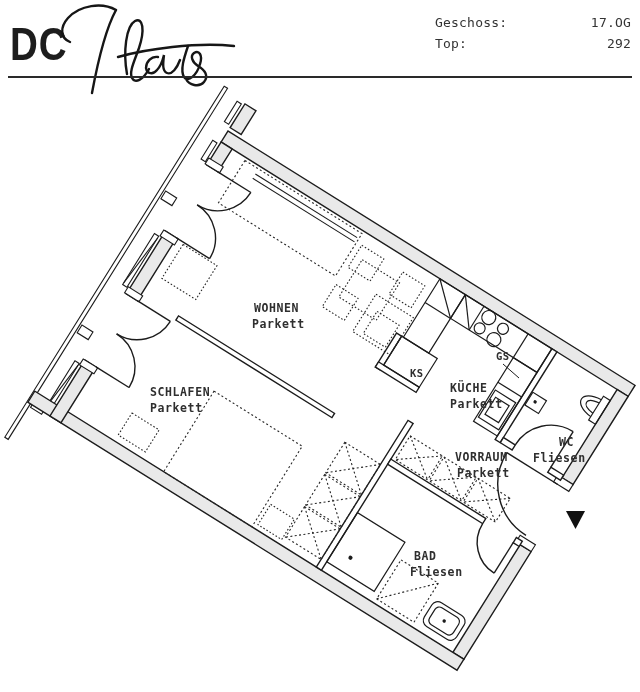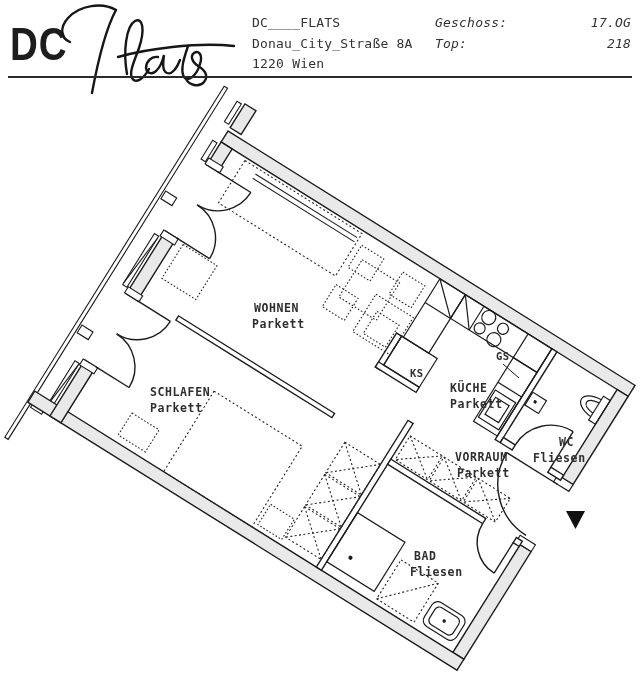--- a/index.html
+++ b/index.html
@@ -10,21 +10,21 @@
   #header{position:absolute;left:0;top:0;width:508px;height:100px;}
   #logo{position:absolute;left:10px;top:20px;font-family:"Liberation Sans",sans-serif;
         font-weight:700;font-size:47px;line-height:47px;color:#1d1d1d;
         transform:scaleX(.82);transform-origin:left top;letter-spacing:1px;}
   #sig{position:absolute;left:0;top:0;width:260px;height:100px;}
   #rule{position:absolute;left:8px;top:76px;width:624px;height:2px;background:#2a2a2a;}
   .addr{position:absolute;left:252px;top:13px;font-size:13px;line-height:20.5px;
         letter-spacing:.2px;color:#333;}
   .details{position:absolute;left:435px;top:13px;width:196px;font-size:13px;
         line-height:20.5px;letter-spacing:.2px;color:#333;}
-  .drow{display:flex;justify-content:space-between;font-style:italic;}
+  .drow{display:flex;justify-content:space-between;}
   
   #plansvg{position:absolute;left:0;top:0;}
   text.room{font-family:"DejaVu Sans Mono",monospace;font-size:11.5px;font-weight:600;
         letter-spacing:.6px;fill:#2f2f2f;}
   text.appl{font-family:"DejaVu Sans Mono",monospace;font-size:10.5px;font-weight:600;
         letter-spacing:.4px;fill:#2f2f2f;}
   .wallg{fill:#e9e9e9;stroke:#1c1c1c;stroke-width:1.4;}
   .wallw{fill:#ffffff;stroke:#1c1c1c;stroke-width:1.4;}
   .thin{fill:#ffffff;stroke:#1c1c1c;stroke-width:1.1;}
   .fix{fill:none;stroke:#1c1c1c;stroke-width:1.2;}
@@ -189,31 +189,26 @@
     <svg id="sig" viewBox="0 0 260 100">
       <g fill="none" stroke="#161616" stroke-width="2.4" stroke-linecap="round">
         <path d="M116,10 C102,2 80,5 68,18 C60,27 60,38 70,42"></path>
         <path d="M92,93 C97,66 104,32 116,10"></path>
         <path d="M118,57 C146,49 196,42 234,46"></path>
         <path d="M127,74 C123,52 126,26 135,21 C143,17 145,30 139,48 C134,62 129,72 132,78 C135,84 143,80 149,69"></path>
         <path d="M158,57 C151,56 146,62 146,68 C147,74 153,75 157,70 C161,66 163,59 164,55 C163,63 162,71 167,73 C172,75 177,68 180,60"></path>
         <path d="M188,46 C184,58 180,70 184,77 C188,83 197,75 200,64 C203,55 199,50 194,53 C190,56 192,62 198,66 C205,70 209,76 204,82 C199,88 189,85 186,79"></path>
       </g>
     </svg>
-    <div class="addr">
-      <div>DC____FLATS</div>
-      <div>Donau_City_Straße 8A</div>
-      <div>1220 Wien</div>
-    </div>
     <div class="details">
       <div class="drow">
         <span>Geschoss:</span>
         <span>17.OG</span>
       </div>
       <div class="drow">
         <span>Top:</span>
-        <span>218</span>
+        <span>292</span>
       </div>
     </div>
     <div id="rule"></div>
   </div>
 
 </div>
 
 </body></html>

